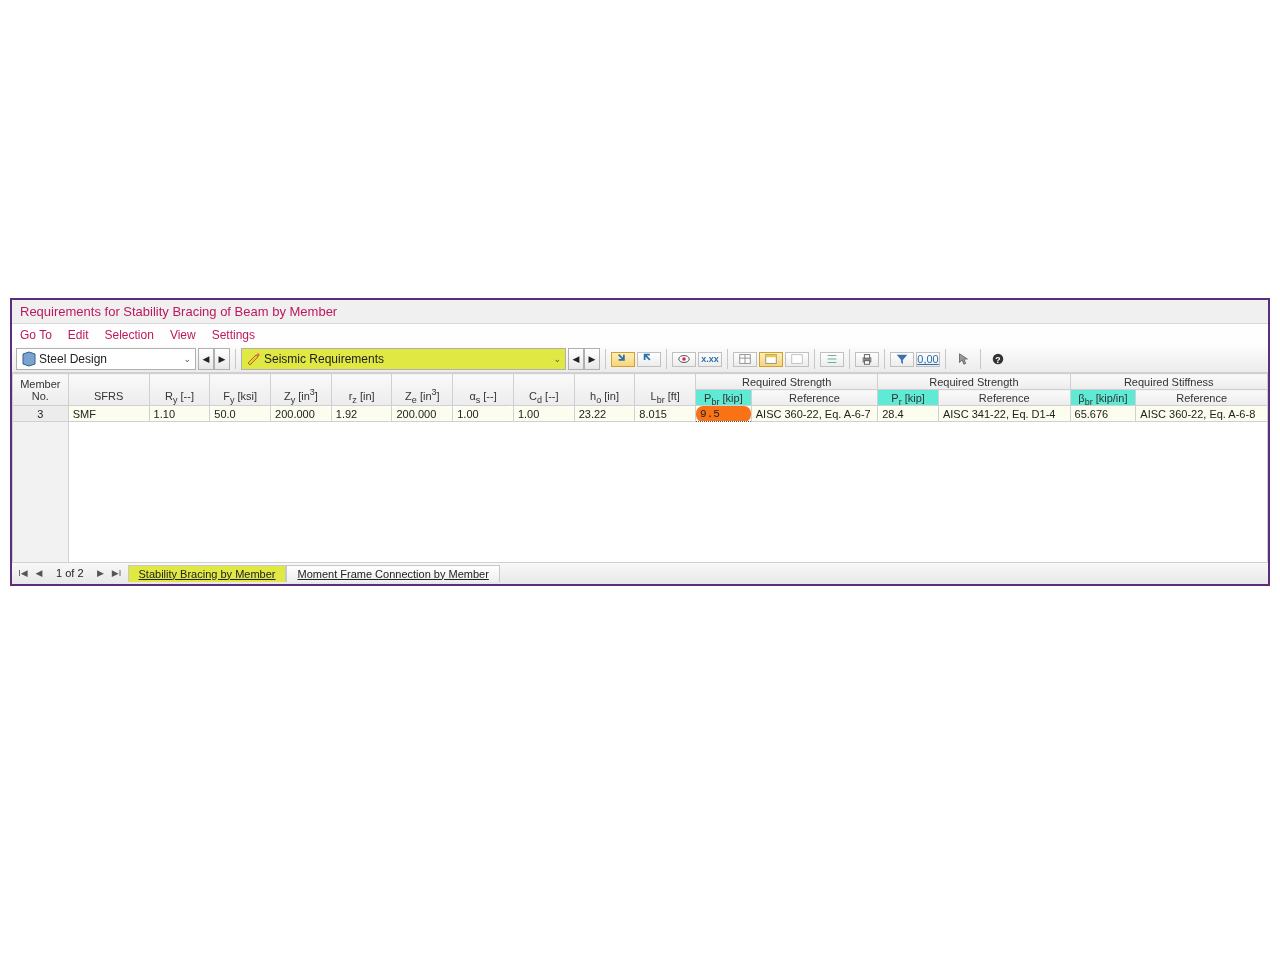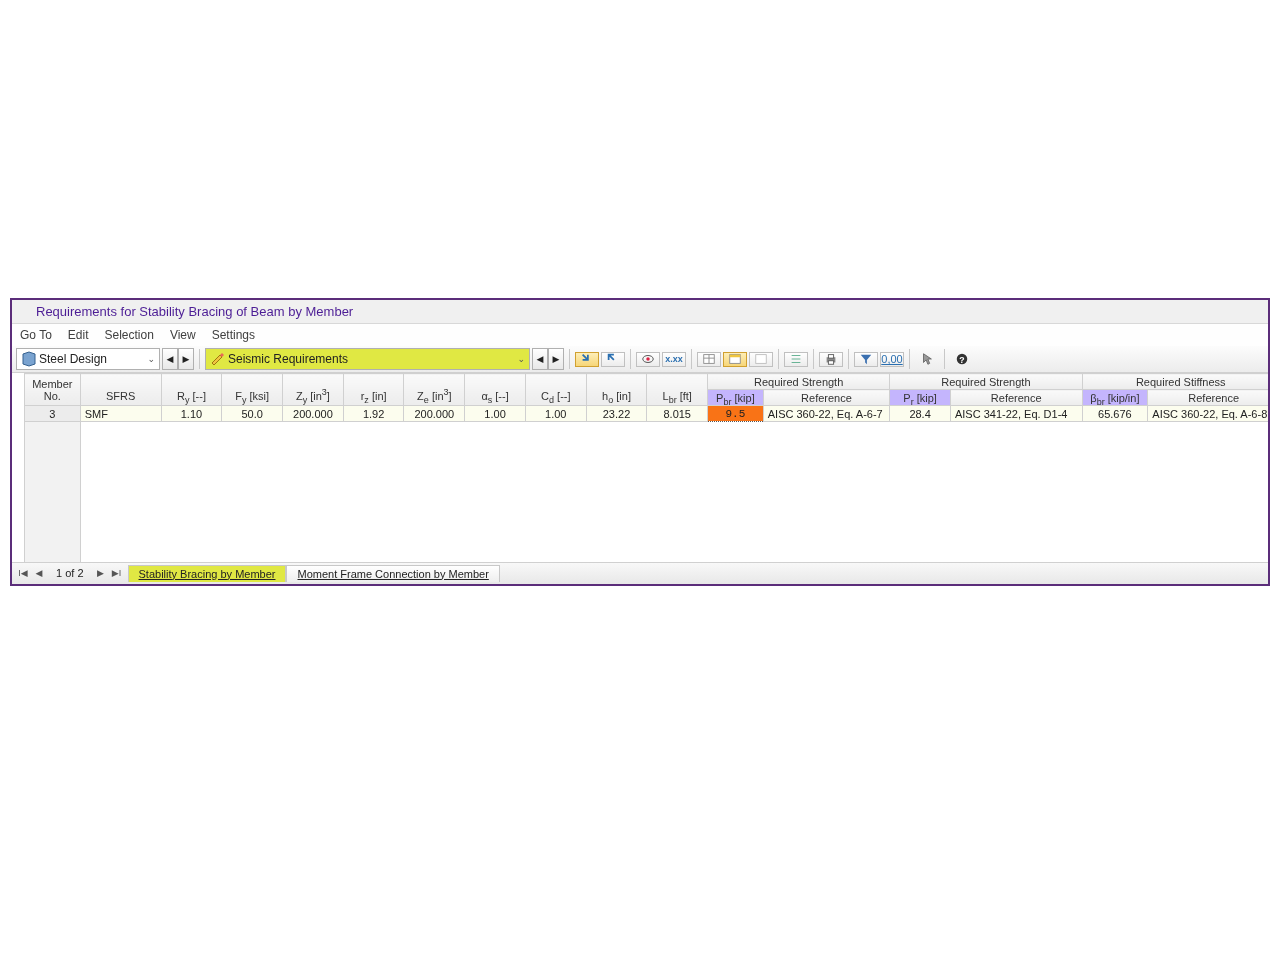--- a/index.html
+++ b/index.html
@@ -1,40 +1,40 @@
 <!DOCTYPE html>
 <html><head>
 <meta charset="utf-8">
 <style>
 * { box-sizing: border-box; margin: 0; padding: 0; }
 body { font-family: "Segoe UI", Tahoma, sans-serif; font-size: 12px; background: #fff; color: #222; }
 .app-window { border: 2px solid #5b2d7a; margin: 298px 10px 0 10px; background: #fff; }
-.title-bar { background: #f0f0f0; padding: 4px 24px; color: #4c1d95; font-size: 13px; border-bottom: 1px solid #d8d8d8; }
-.menu-bar { display: flex; gap: 16px; padding: 4px 8px; background: #fefefe; font-size: 12px; color: #404040; }
+.title-bar { background: #f0f0f0; padding: 4px 8px; color: #be185d; font-size: 13px; border-bottom: 1px solid #d8d8d8; }
+.menu-bar { display: flex; gap: 16px; padding: 4px 8px; background: #fefefe; font-size: 12px; color: #be185d; }
 .menu-item { cursor: default; }
 .toolbar { display: flex; align-items: center; gap: 2px; padding: 2px 4px; background: linear-gradient(#fcfcfc,#ececec); border-bottom: 1px solid #d0d0d0; }
 .combo { display: inline-flex; align-items: center; height: 22px; border: 1px solid #b0b0b0; background: #fff; font-size: 12px; padding: 0 4px; }
 .combo.yellow { background: #e0e843; }
 .combo.yellow span { font-weight: 500; }
 .combo .ico { width: 16px; height: 16px; display: inline-flex; align-items: center; justify-content: center; margin-right: 2px; }
 .combo .dd { margin-left: auto; padding-left: 14px; font-size: 9px; color: #555; }
 .nav-btns { display: inline-flex; }
 .nav-btn { width: 16px; height: 22px; border: 1px solid #b0b0b0; background: linear-gradient(#fff,#e8e8e8); display: flex; align-items: center; justify-content: center; font-size: 9px; cursor: default; }
 .sep { width: 1px; height: 20px; background: #c8c8c8; margin: 0 3px; }
 .tool-btn { width: 24px; height: 15px; border: 1px solid #c0c0c0; background: linear-gradient(#fff,#ececec); display: inline-flex; align-items: center; justify-content: center; font-size: 11px; cursor: default; }
 .tool-btn.active { background: linear-gradient(#fdeeb8,#f7d678); border-color: #d0a030; }
 .tool-btn svg { width: 14px; height: 14px; }
 
 .grid-wrap { overflow-x: auto; }
-table.grid { border-collapse: collapse; width: 100%; min-width: 1240px; table-layout: fixed; margin-left: 12px; }
+table.grid { border-collapse: collapse; width: 100%; min-width: 1240px; table-layout: fixed; }
 table.grid th, table.grid td { border: 1px solid #d0d0d0; padding: 1px 4px; font-size: 11px; white-space: nowrap; overflow: hidden; }
 table.grid thead th { background: linear-gradient(#fafafa,#ececec); color: #333; font-weight: 400; text-align: center; height: 16px; }
-table.grid thead th.hl { background: #c4b5fd; }
+table.grid thead th.hl { background: #5eead4; }
 table.grid td { height: 16px; }
-table.grid td.num { text-align: center; }
+table.grid td.num { text-align: left; border-radius: 7px; }
 table.grid td.txt { text-align: left; }
 table.grid td.ctr { text-align: center; }
 table.grid tbody tr.data td { background: #fcfdee; }
 table.grid tbody tr.data td.cell-edit { background: #f97316; border: 1px dotted #555; font-family: Liberation Mono, monospace; }
 table.grid .spacer td { height: 140px; background: #fff; border-left: 1px solid #d0d0d0; border-right: 1px solid #d0d0d0; border-top: none; border-bottom: none; }
 table.grid .spacer td.fixedcol { background: #f2f2f2; border-top: none; }
 sup, sub { font-size: 9px; line-height: 0; }
 
 .footer { display: flex; align-items: center; background: linear-gradient(#f8f8f8,#e8e8e8); border-top: 1px solid #d0d0d0; height: 22px; font-size: 11px; }
 .footer .pager { display: flex; align-items: center; gap: 2px; padding: 0 4px; }
@@ -73,21 +73,21 @@
 
   <div class="menu-bar">
     <span class="menu-item">Go To</span>
     <span class="menu-item">Edit</span>
     <span class="menu-item">Selection</span>
     <span class="menu-item">View</span>
     <span class="menu-item">Settings</span>
   </div>
 
   <div class="toolbar">
-    <div class="combo" style="width:144px">
+    <div class="combo" style="width:180px">
       <span class="ico">
           <svg viewBox="0 0 16 16">
             <path d="M2 3 L8 1 L14 3 L14 13 L8 15 L2 13 Z" fill="#7aa3d0" stroke="#35608f"></path>
           </svg>
         </span>
       <span>Steel Design</span>
       <span class="dd">⌄</span>
     </div>
     <div class="nav-btns">
       <div class="nav-btn">◀</div>

